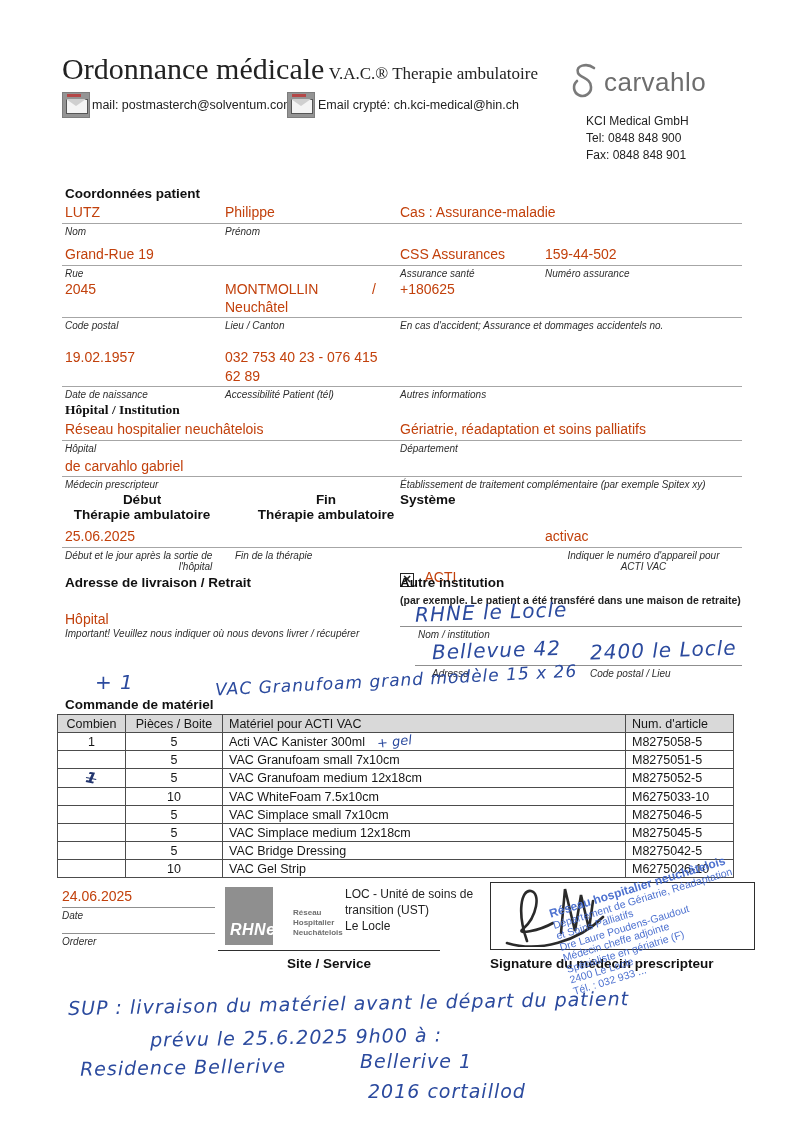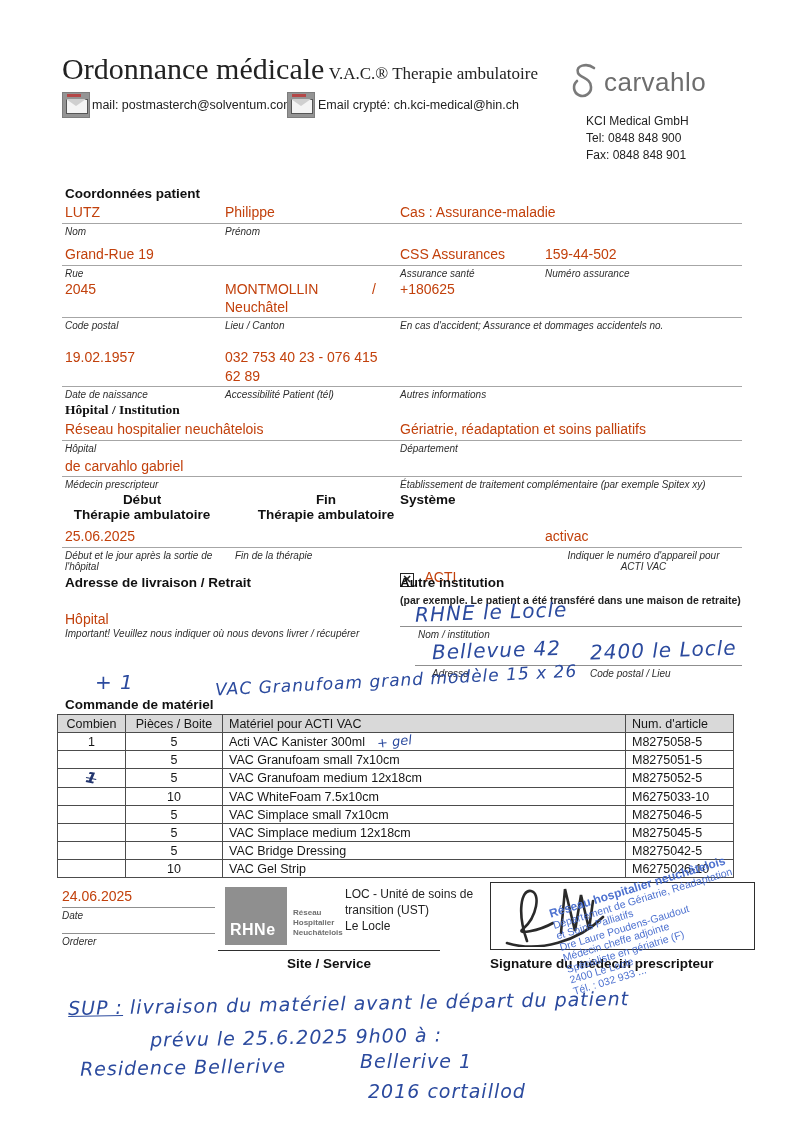--- a/index.html
+++ b/index.html
@@ -29,30 +29,30 @@
       border-right:10px solid transparent;border-top:7px solid #cfcfcf;width:0;}
   .mailicon .redtag{position:absolute;left:4px;top:1px;width:14px;height:3px;background:#b33;opacity:.8;}
   
   table.mat{border-collapse:collapse;table-layout:fixed;width:676px;font-size:12.5px;color:#161616;}
   table.mat th,table.mat td{border:1px solid #4c4c4c;height:17px;padding:0 6px;overflow:hidden;white-space:nowrap;}
   table.mat th{background:#d9d9d9;font-weight:400;text-align:left;font-size:12.5px;}
   table.mat th.c,table.mat td.c{text-align:center;}
   .hand-one{font-weight:bold;font-size:15px;text-decoration:line-through;display:inline-block;transform:rotate(12deg);color:#22356e;}
   .hand-gel{font-size:13px;margin-left:12px;display:inline-block;transform:rotate(-6deg);}
   
-  .rhne-box{width:62px;height:58px;background:#8f8f8f;position:relative;}
+  .rhne-box{width:48px;height:58px;background:#8f8f8f;position:relative;font-style:italic;}
   .rhne-box span{position:absolute;left:5px;bottom:6px;color:#fff;font-weight:bold;font-size:16px;letter-spacing:.5px;}
   .rhne-side{font-size:8px;color:#6f6f6f;line-height:10px;font-weight:bold;}
   .loc{font-size:12px;color:#222;line-height:16px;}
   .sigbox{width:263px;height:66px;border:1.5px solid #2e2e2e;}
   .stamp{color:#3f66cc;transform:rotate(-17deg);transform-origin:left bottom;opacity:.92;}
   .stamp div{font-size:10.5px;line-height:11.5px;white-space:nowrap;}
   .stamp div:first-child{font-size:12px;font-weight:bold;}
   .note{font-size:19px;letter-spacing:1px;white-space:nowrap;}
-  .u{text-decoration:underline;}
+  .u{}
 </style>
 </head>
 <body>
 
 <div id="page">
 
   <div class="abs" style="left:62px;top:52px;">
     <span class="title">Ordonnance médicale</span>
     <span class="subtitle">V.A.C.® Therapie ambulatoire</span>
   </div>
@@ -143,21 +143,21 @@
   </div>
   <div class="abs h" style="left:400px;top:492px;">Système</div>
 
   <div class="abs val" style="left:65px;top:528px;">25.06.2025</div>
   <div class="abs" style="left:400px;top:528px;margin-top:40px;">
     <span class="checkbox">✕</span>
     <span class="val" style="margin-left:6px;">ACTI</span>
   </div>
   <div class="abs val" style="left:545px;top:528px;">activac</div>
   <div class="abs rule" style="left:62px;top:547px;width:680px;"></div>
-  <div class="abs lbl" style="left:65px;top:550px;">
+  <div class="abs lbl" style="left:65px;top:550px;text-align:right;">
     <div>Début et le jour après la sortie de</div>
     <div>l'hôpital</div>
   </div>
   <div class="abs lbl" style="left:235px;top:550px;">Fin de la thérapie</div>
   <div class="abs lbl" style="left:545px;top:550px;width:197px;text-align:center;">
     <div>Indiquer le numéro d'appareil pour</div>
     <div>ACTI VAC</div>
   </div>
 
   <div class="abs h" style="left:65px;top:575px;">Adresse de livraison / Retrait</div>

